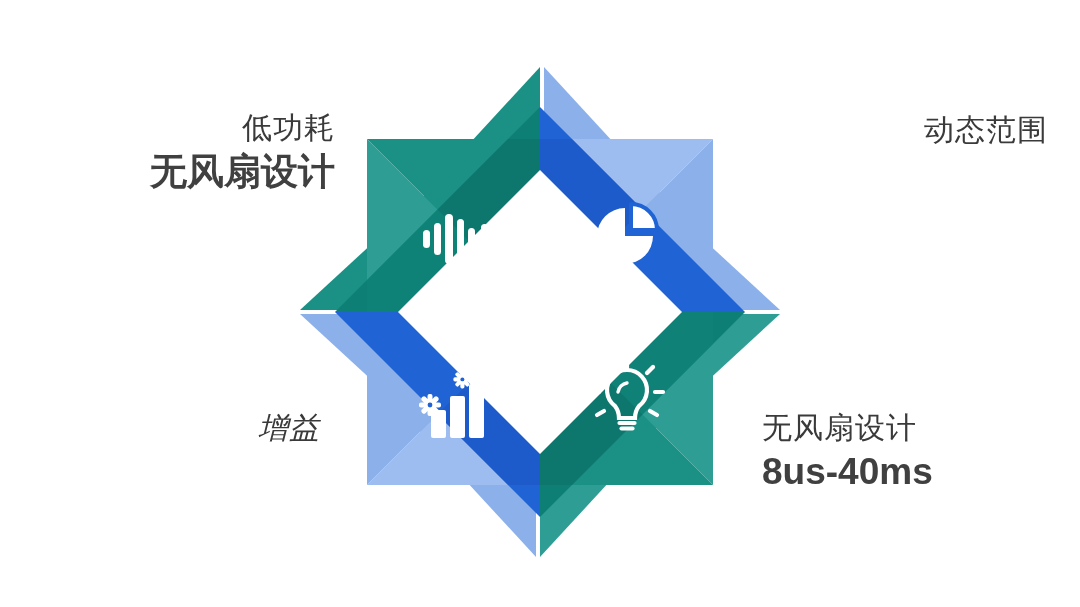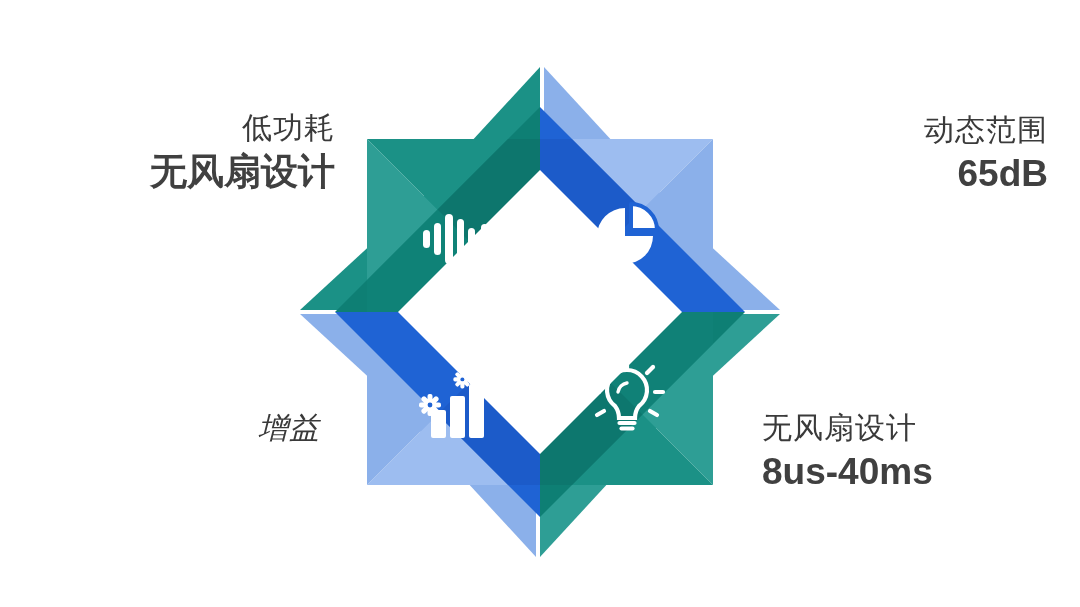--- a/index.html
+++ b/index.html
@@ -203,21 +203,20 @@
     </g>
   </svg>
 
   <div class="label label-tl">
     <div class="title">低功耗</div>
     <div class="value">无风扇设计</div>
   </div>
 
   <div class="label label-tr">
     <div class="title">动态范围</div>
-    <div class="value">65dB</div>
   </div>
 
   <div class="label label-bl">
     <div class="title">增益</div>
   </div>
 
   <div class="label label-br">
     <div class="title">无风扇设计</div>
     <div class="value">8us-40ms</div>
   </div>

